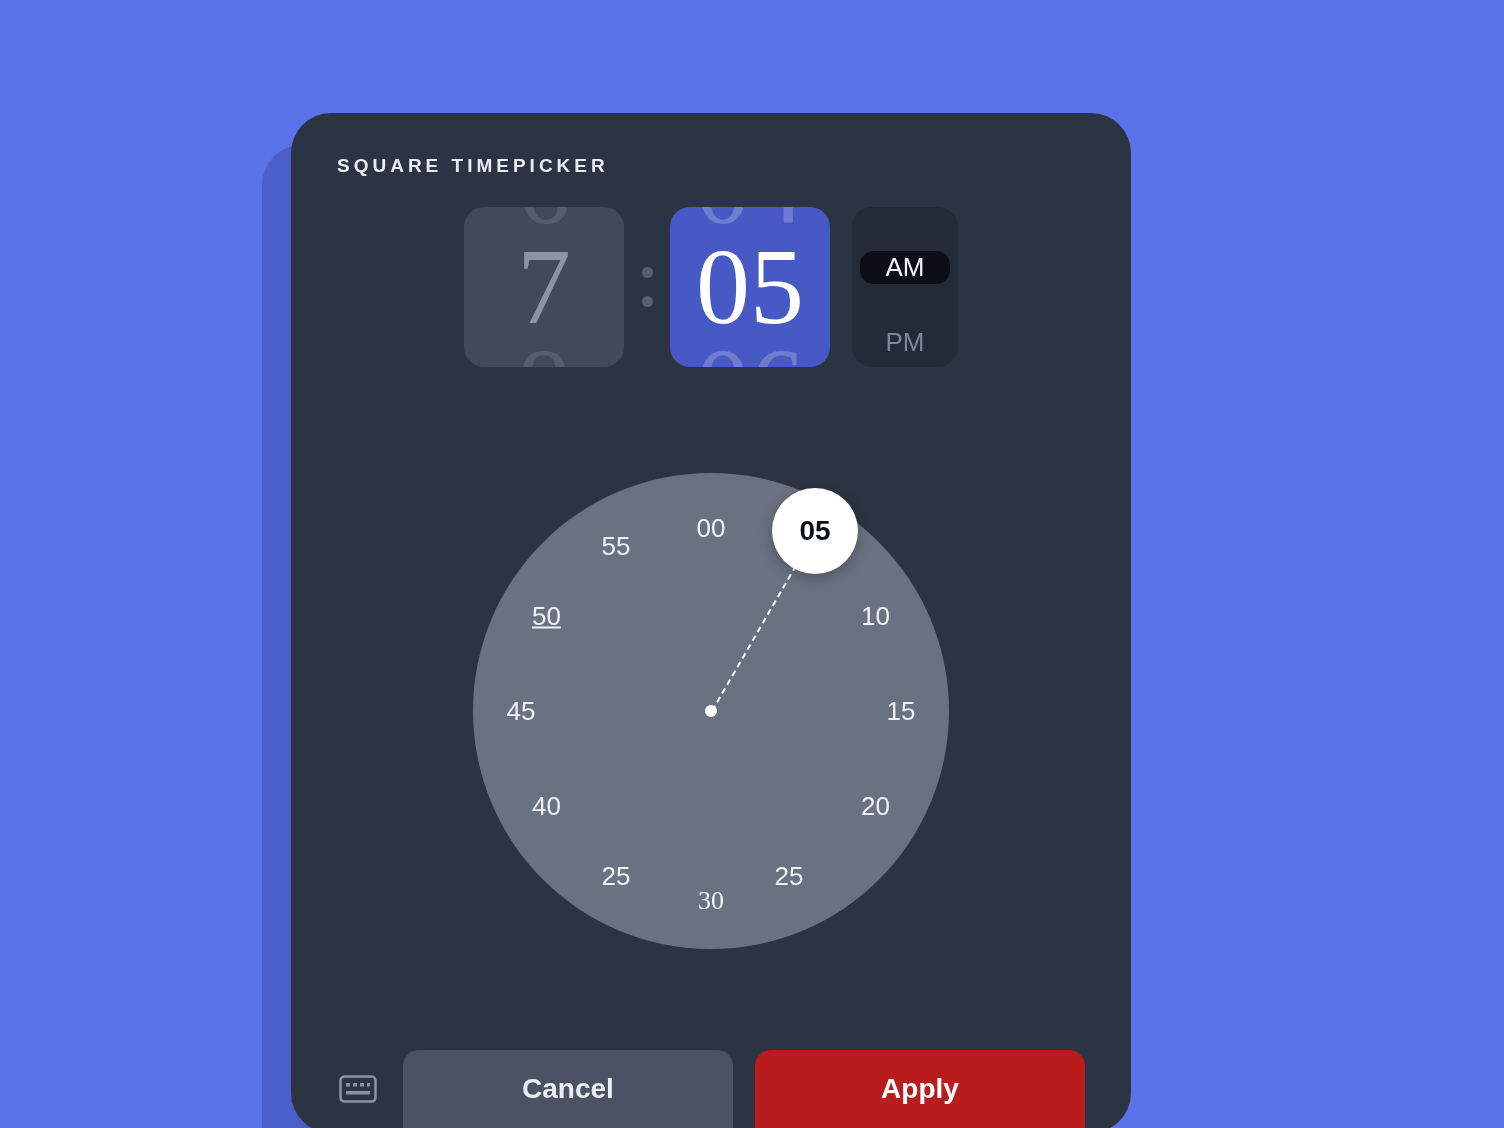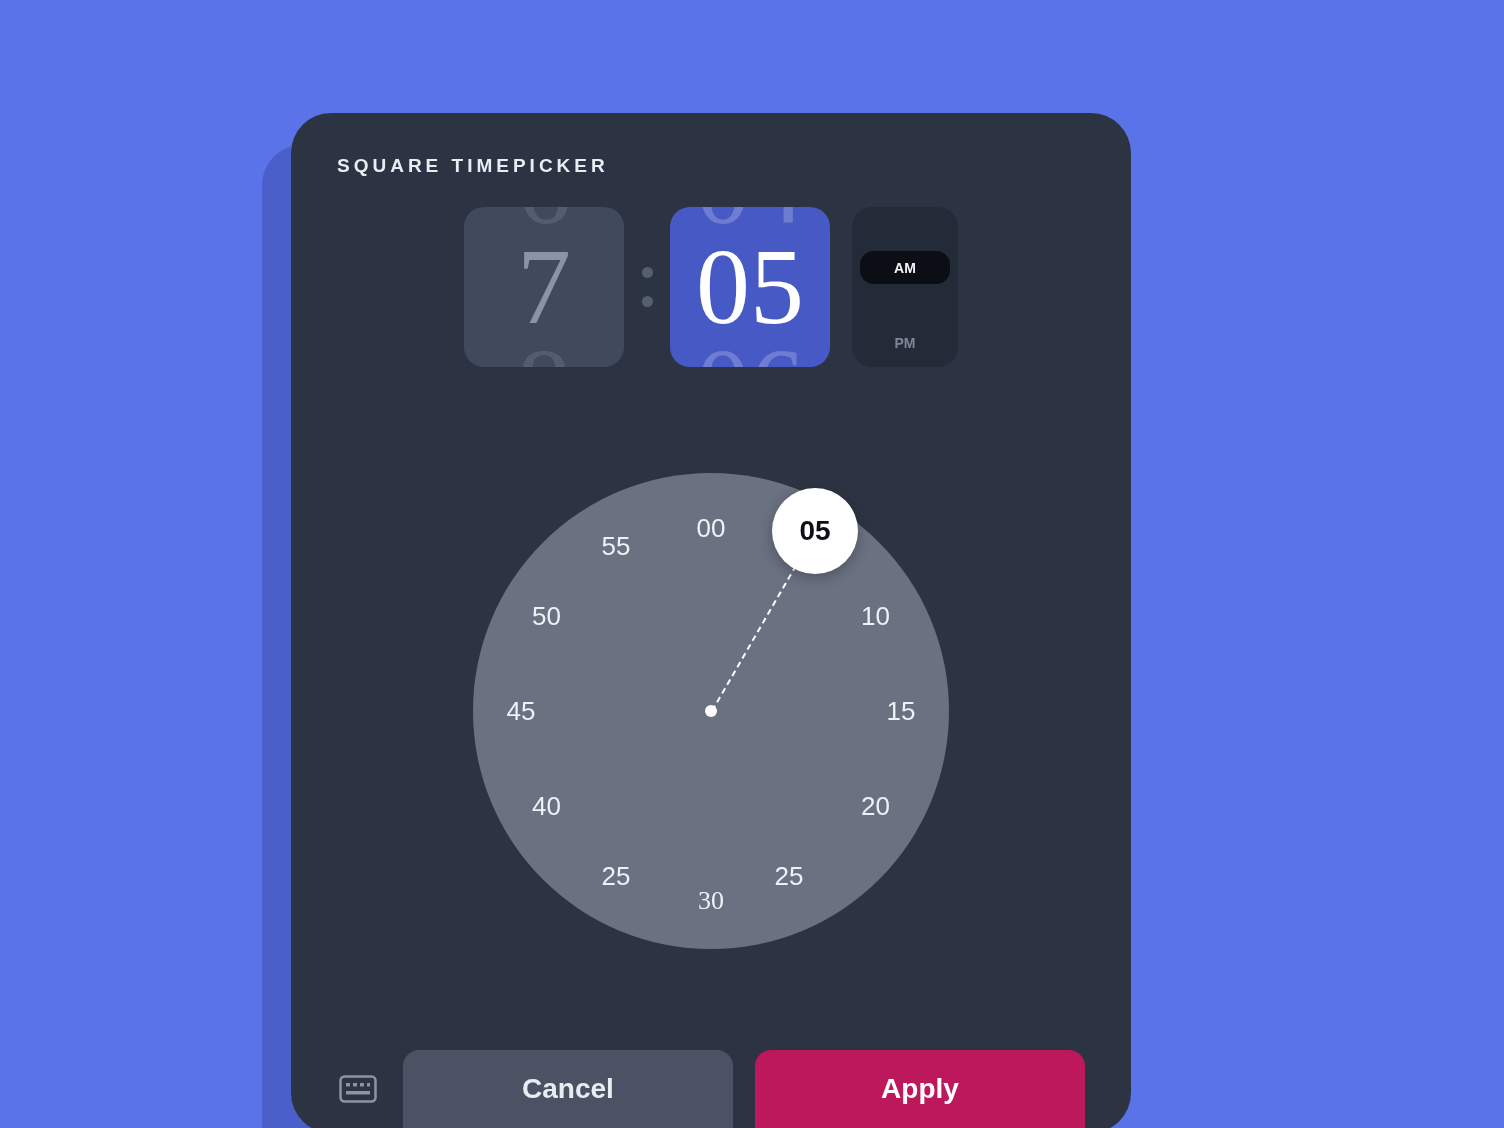--- a/index.html
+++ b/index.html
@@ -103,22 +103,22 @@
     flex-direction: column;
     padding: 8px;
     gap: 6px;
   }
   .ampm-btn {
     flex: 1;
     border-radius: 14px;
     display: flex;
     align-items: center;
     justify-content: center;
-    font-size: 14px;
-    font-weight: 700;
+    font-size: 26px;
+    font-weight: 400;
     cursor: pointer;
     margin-top: 36px;
   }
   .ampm-btn.active { background: #0b0e14; color: #f2f4f8; }
   .ampm-btn.inactive { background: transparent; color: #7e8699; }
 
   .clock-wrap {
     flex: 1;
     display: flex;
     align-items: center;
@@ -199,21 +199,21 @@
     border-radius: 16px 16px 0 0;
     display: flex;
     align-items: center;
     justify-content: center;
     font-size: 28px;
     font-weight: 600;
     cursor: pointer;
     text-align: right;
   }
   .btn.cancel { background: #4a5264; color: #e9ecf1; }
-  .btn.apply { background: #be185d; color: #ffffff; }
+  .btn.apply { background: #b91c1c; color: #ffffff; }
 </style>
 </head>
 <body>
 
 <div class="shadow-card"></div>
 
 <div class="card">
 
   <div class="title">SQUARE TIMEPICKER</div>
 
@@ -247,21 +247,21 @@
       <div class="knob" id="knob" style="left: 342px; top: 57.8667px;">05</div>
     <div class="tick" style="left: 238px; top: 48px; margin-top: 7px;">00</div>
         <div class="tick" style="left: 402.545px; top: 143px;">10</div>
         <div class="tick" style="left: 428px; top: 238px;">15</div>
         <div class="tick" style="left: 402.545px; top: 333px;">20</div>
         <div class="tick" style="left: 316px; top: 402.545px;">25</div>
         <div class="tick" style="left: 238px; top: 428px; font-family: Liberation Serif, serif;">30</div>
         <div class="tick" style="left: 143px; top: 402.545px;">25</div>
         <div class="tick" style="left: 73.4552px; top: 333px;">40</div>
         <div class="tick" style="left: 48px; top: 238px;">45</div>
-        <div class="tick" style="left: 73.4552px; top: 143px;">50</div>
+        <div class="tick" style="left: 73.4552px; top: 143px; text-decoration: underline;">50</div>
         <div class="tick" style="left: 143px; top: 73.4552px;">55</div>
       </div>
   </div>
 
   <div class="bottom-row">
     <div class="kb-icon">
       <svg width="38" height="28" viewBox="0 0 38 28" fill="none">
         <rect x="1.5" y="1.5" width="35" height="25" rx="4" stroke="#8b93a5" stroke-width="2.5"></rect>
         <rect x="7" y="8" width="4" height="3.5" fill="#8b93a5"></rect>
         <rect x="14" y="8" width="4" height="3.5" fill="#8b93a5"></rect>

